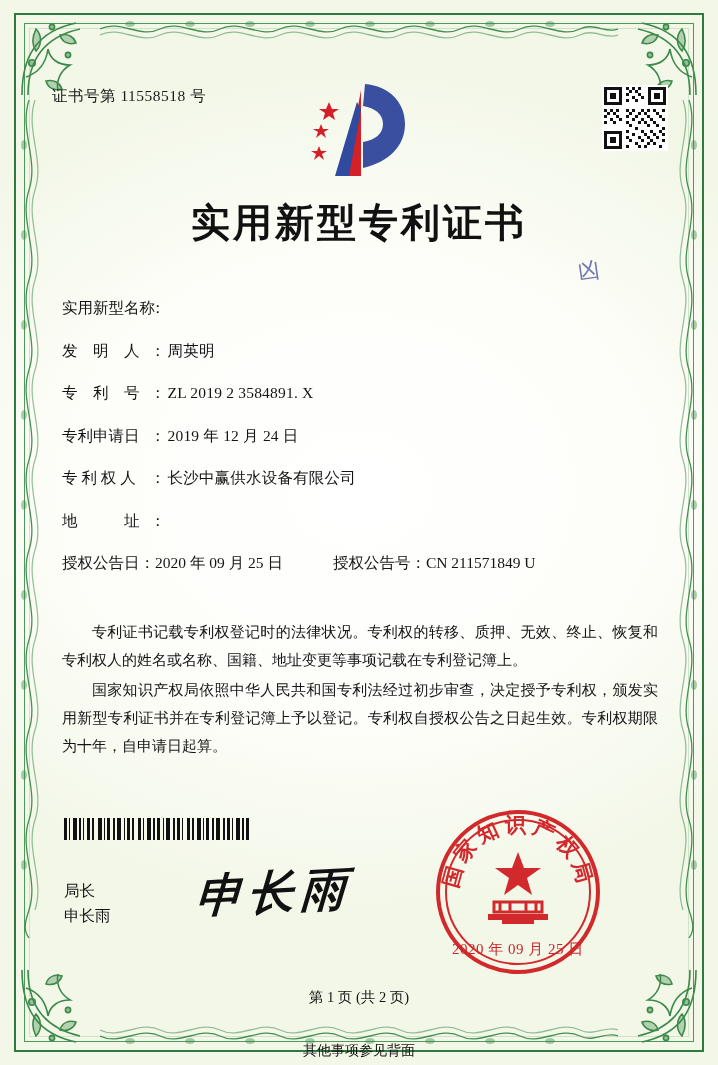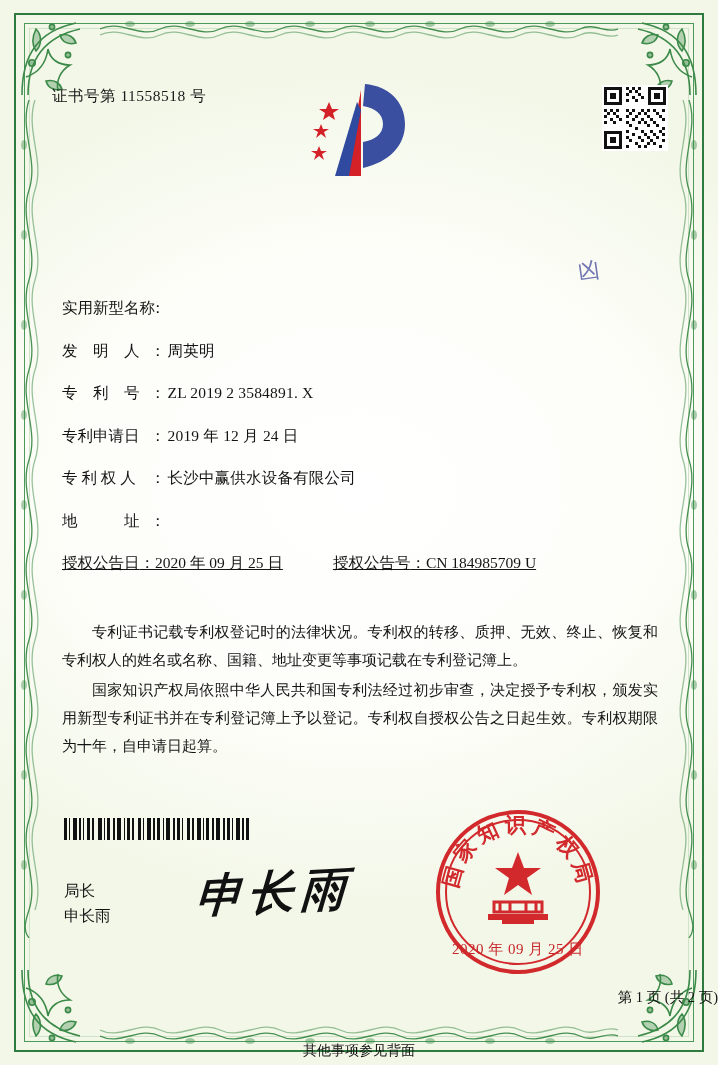--- a/index.html
+++ b/index.html
@@ -143,21 +143,21 @@
   .field .val { letter-spacing: .2px; }
 
   .field-row2 {
     display: flex;
     align-items: baseline;
     font-size: 15.5px;
     color: #141414;
     margin-bottom: 21.5px;
     white-space: nowrap;
   }
-  .field-row2 .seg { display:flex; align-items:baseline;text-decoration:underline; }
+  .field-row2 .seg { display:flex; align-items:baseline; }
   .field-row2 .seg.second { margin-left: 50px; }
   .field-row2 .lbl2 { letter-spacing: 0; }
 
   
   .paras {
     position: absolute;
     left: 62px; top: 618px;
     width: 596px;
     font-size: 15px;
     line-height: 28px;
@@ -217,21 +217,21 @@
     font-size: 15px;
     color: #c8282b;
     letter-spacing: .5px;
     white-space: nowrap;
   }
 
   
   .page-num {
     position: absolute;
     left: 0; right: 0; top: 988px;
-    text-align: right;
+    text-align: center;
     font-size: 14.5px;
     color: #141414;
   }
   .footer-note {
     position: absolute;
     left: 0; right: 0; top: 1042px;
     text-align: center;
     font-size: 14px;
     color: #141414;
   }
@@ -409,20 +409,21 @@
         <path d="M2 46h18v18H2z"></path>
           <path d="M5 49h12v12H5z" fill="#fff"></path>
           <path d="M8 52h6v6H8z"></path>
         <path d="M24 2h3v3h-3zM30 2h3v3h-3zM36 2h3v3h-3zM27 5h3v3h-3zM33 5h3v3h-3zM24 8h3v3h-3zM36 8h3v3h-3zM30 11h3v3h-3zM24 14h3v3h-3zM33 14h3v3h-3zM39 11h3v3h-3z"></path>
         <path d="M2 24h3v3H2zM8 24h3v3H8zM14 24h3v3h-3zM5 27h3v3H5zM11 27h3v3h-3zM2 30h3v3H2zM14 30h3v3h-3zM8 33h3v3H8zM2 36h3v3H2zM11 36h3v3h-3zM17 33h3v3h-3z"></path>
         <path d="M24 24h3v3h-3zM30 24h3v3h-3zM39 24h3v3h-3zM45 24h3v3h-3zM51 24h3v3h-3zM60 24h3v3h-3zM27 27h3v3h-3zM36 27h3v3h-3zM42 27h3v3h-3zM54 27h3v3h-3zM24 30h3v3h-3zM33 30h3v3h-3zM45 30h3v3h-3zM57 30h3v3h-3zM30 33h3v3h-3zM39 33h3v3h-3zM48 33h3v3h-3zM60 33h3v3h-3zM24 36h3v3h-3zM36 36h3v3h-3zM51 36h3v3h-3zM42 36h3v3h-3zM27 39h3v3h-3zM45 39h3v3h-3zM54 39h3v3h-3zM33 42h3v3h-3zM60 42h3v3h-3zM24 45h3v3h-3zM39 45h3v3h-3zM48 45h3v3h-3zM57 45h3v3h-3zM30 48h3v3h-3zM42 48h3v3h-3zM51 48h3v3h-3zM60 48h3v3h-3zM24 51h3v3h-3zM36 51h3v3h-3zM45 51h3v3h-3zM54 51h3v3h-3zM27 54h3v3h-3zM39 54h3v3h-3zM48 54h3v3h-3zM60 54h3v3h-3zM33 57h3v3h-3zM45 57h3v3h-3zM51 57h3v3h-3zM24 60h3v3h-3zM36 60h3v3h-3zM42 60h3v3h-3zM57 60h3v3h-3z"></path>
       </g>
     </svg>
   </div>
 
+  <div class="title">实用新型专利证书</div>
 
   <div class="handmark">凶</div>
 
   <div class="fields">
 
     <div class="field">
       <span class="lbl">实用新型名称</span>
       <span class="colon">：</span>
     </div>
 
@@ -457,21 +458,21 @@
 
     <div class="field-row2">
       <span class="seg">
         <span class="lbl2">授权公告日</span>
         <span class="colon">：</span>
         <span class="val">2020 年 09 月 25 日</span>
       </span>
       <span class="seg second">
         <span class="lbl2">授权公告号</span>
         <span class="colon">：</span>
-        <span class="val">CN 184985709 U</span>
+        <span class="val">CN 211571849 U</span>
       </span>
     </div>
 
   </div>
 
   <div class="paras">
     <p>专利证书记载专利权登记时的法律状况。专利权的转移、质押、无效、终止、恢复和专利权人的姓名或名称、国籍、地址变更等事项记载在专利登记簿上。</p>
     <p>国家知识产权局依照中华人民共和国专利法经过初步审查，决定授予专利权，颁发实用新型专利证书并在专利登记簿上予以登记。专利权自授权公告之日起生效。专利权期限为十年，自申请日起算。</p>
   </div>
 

